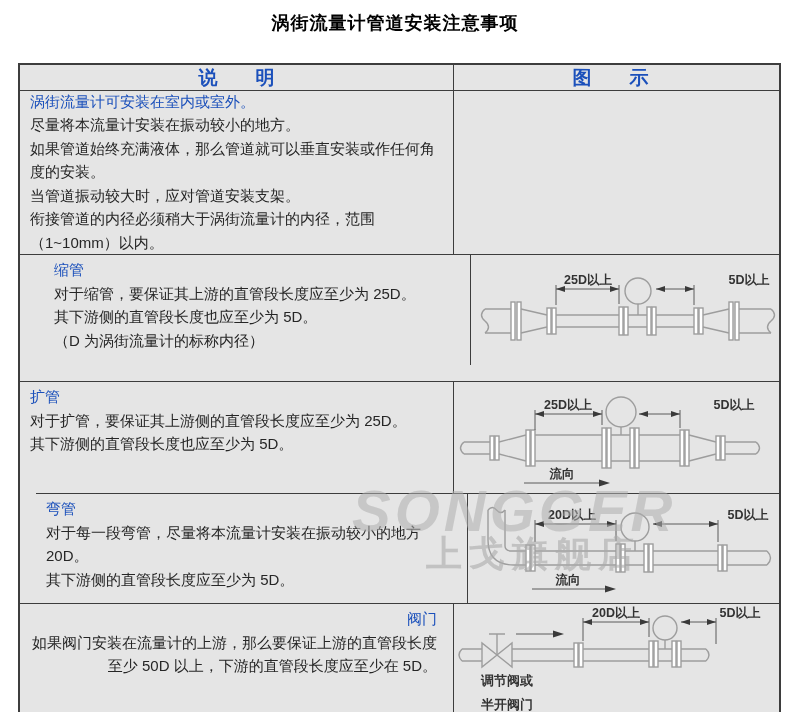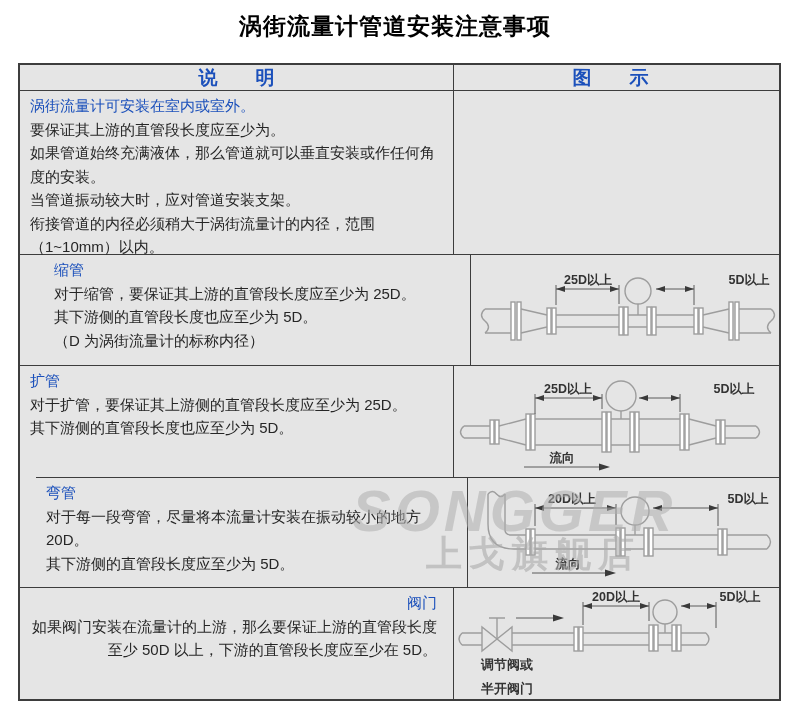--- a/index.html
+++ b/index.html
@@ -3,35 +3,35 @@
 <meta charset="utf-8">
 <style>
   * { box-sizing: border-box; }
   html,body { margin:0; padding:0; }
   body {
     width:790px; height:712px; background:#ffffff; overflow:hidden; position:relative;
     font-family:"Liberation Sans","DejaVu Sans",sans-serif;
     -webkit-font-smoothing:antialiased;
   }
   .title {
-    padding-top:11px; text-align:center; font-size:23px; font-weight:700;
+    padding-top:11px; text-align:center; font-size:18px; font-weight:700;
     color:#000; letter-spacing:1px;
   }
   .tbl {
     position:absolute; left:18px; top:63px; width:763px;
     border:2px solid #3d3d3d; background:#e5e5e5;
   }
   .trow { display:flex; border-top:1px solid #3d3d3d; }
   .trow.first { border-top:none; }
   .cl { width:434px; border-right:1px solid #3d3d3d; padding:3px 16px 0 10px; }
   .cr { width:313px; position:relative; overflow:hidden; }
   .h-hdr { height:25px; }
-  .h1 { height:164px; }
+  .h1 { height:164px;align-items:flex-end; }
   .h2 { height:111px;padding-left:24px; }
-  .h3 { height:112px; }
+  .h3 { height:112px;margin-top:16px; }
   .h4 { height:110px;margin-left:16px; }
   .h5 { height:112px;text-align:right; }
   .hrow .cl, .hrow .cr { display:flex; align-items:center; justify-content:center; padding:0; }
   .hcell { font-size:19px; font-weight:700; color:#1b50bb; }
   .cl p { margin:0; font-size:15px; line-height:23.5px; color:#262626; }
   .cl p.blue { color:#1b50bb; }
   
   .dg { display:block; }
   .dg .pipe { stroke:#9d9d9d; fill:none; stroke-width:1.4; }
   .dg rect.pipe { fill:#ffffff; }
@@ -58,21 +58,21 @@
         <span class="hcell">说　　明</span>
       </div>
       <div class="cr" style="display:flex;align-items:center;justify-content:center;">
         <span class="hcell">图　　示</span>
       </div>
     </div>
 
     <div class="trow h1">
       <div class="cl">
         <p class="blue">涡街流量计可安装在室内或室外。</p>
-        <p>要保证其上游的直管段长度应至少为。</p>
+        <p>尽量将本流量计安装在振动较小的地方。</p>
         <p>如果管道始终充满液体，那么管道就可以垂直安装或作任何角度的安装。</p>
         <p>当管道振动较大时，应对管道安装支架。</p>
         <p>衔接管道的内径必须稍大于涡街流量计的内径，范围（1~10mm）以内。</p>
       </div>
       <div class="cr"></div>
     </div>
 
     <div class="trow h2">
       <div class="cl">
         <p class="blue">缩管</p>

